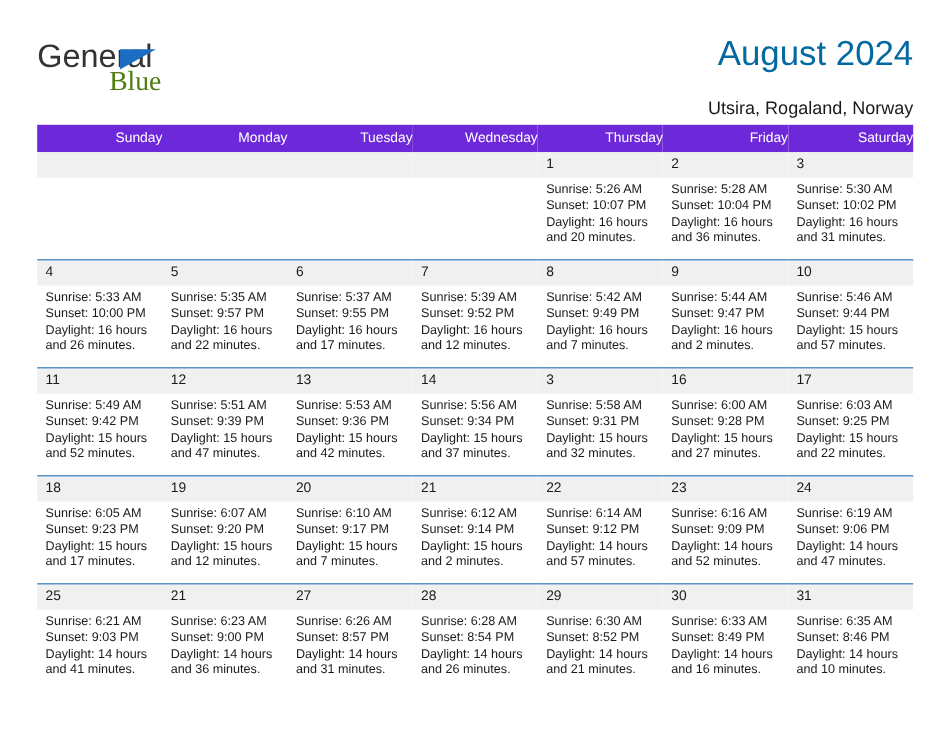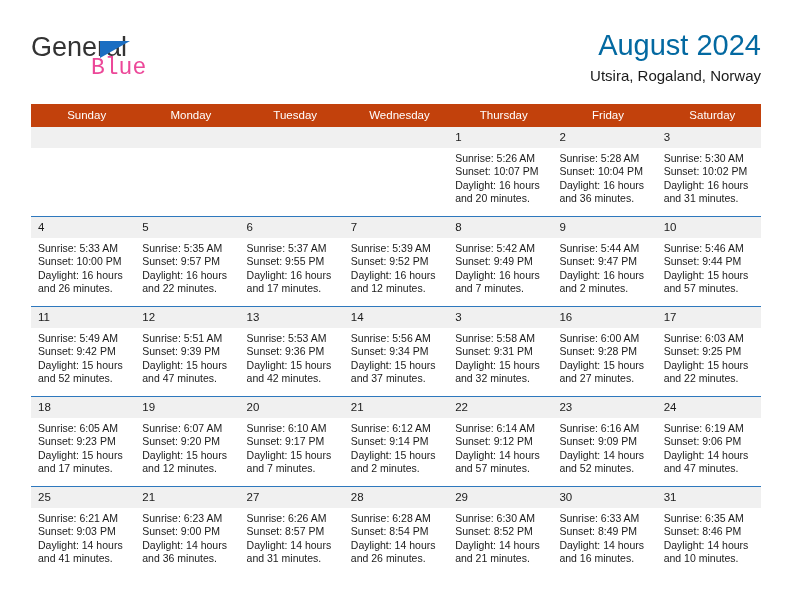--- a/index.html
+++ b/index.html
@@ -54,60 +54,60 @@
     width: 0;
     height: 0;
     border-left: 30px solid #1b6ec2;
     border-bottom: 17px solid transparent;
   }
   .logo-blue {
     position: absolute;
     left: 60px;
     top: 23px;
     font-size: 23px;
-    color: #ec4899;
-    font-family: Liberation Mono, monospace;
+    color: #4d7c0f;
+    font-family: Liberation Serif, serif;
   }
 
   .title-block {
     position: absolute;
     right: 0;
     top: 0;
     text-align: right;
   }
   .cal-title {
     font-size: 29px;
     color: #0369a1;
     line-height: 34px;
     white-space: nowrap;
     font-weight: normal;
   }
   .cal-subtitle {
     font-size: 15px;
     color: #1a1a1a;
     line-height: 22px;
-    margin-top: 3px;
+    margin-top: 18px;
     white-space: nowrap;
   }
 
   
   .calendar {
     position: absolute;
     left: 31px;
     top: 104px;
     width: 730px;
     border-collapse: collapse;
     table-layout: fixed;
   }
   .calendar th {
-    background: #c2410c;
+    background: #6d28d9;
     color: #ffffff;
     font-size: 11.5px;
     font-weight: normal;
-    text-align: center;
+    text-align: right;
     padding: 5px 0 6px 7px;
     height: 12px;
     border: none;
   }
   .calendar td {
     vertical-align: top;
     padding: 0;
     border: none;
     border-top: 1px solid #2e78bd;
     height: 89px;

